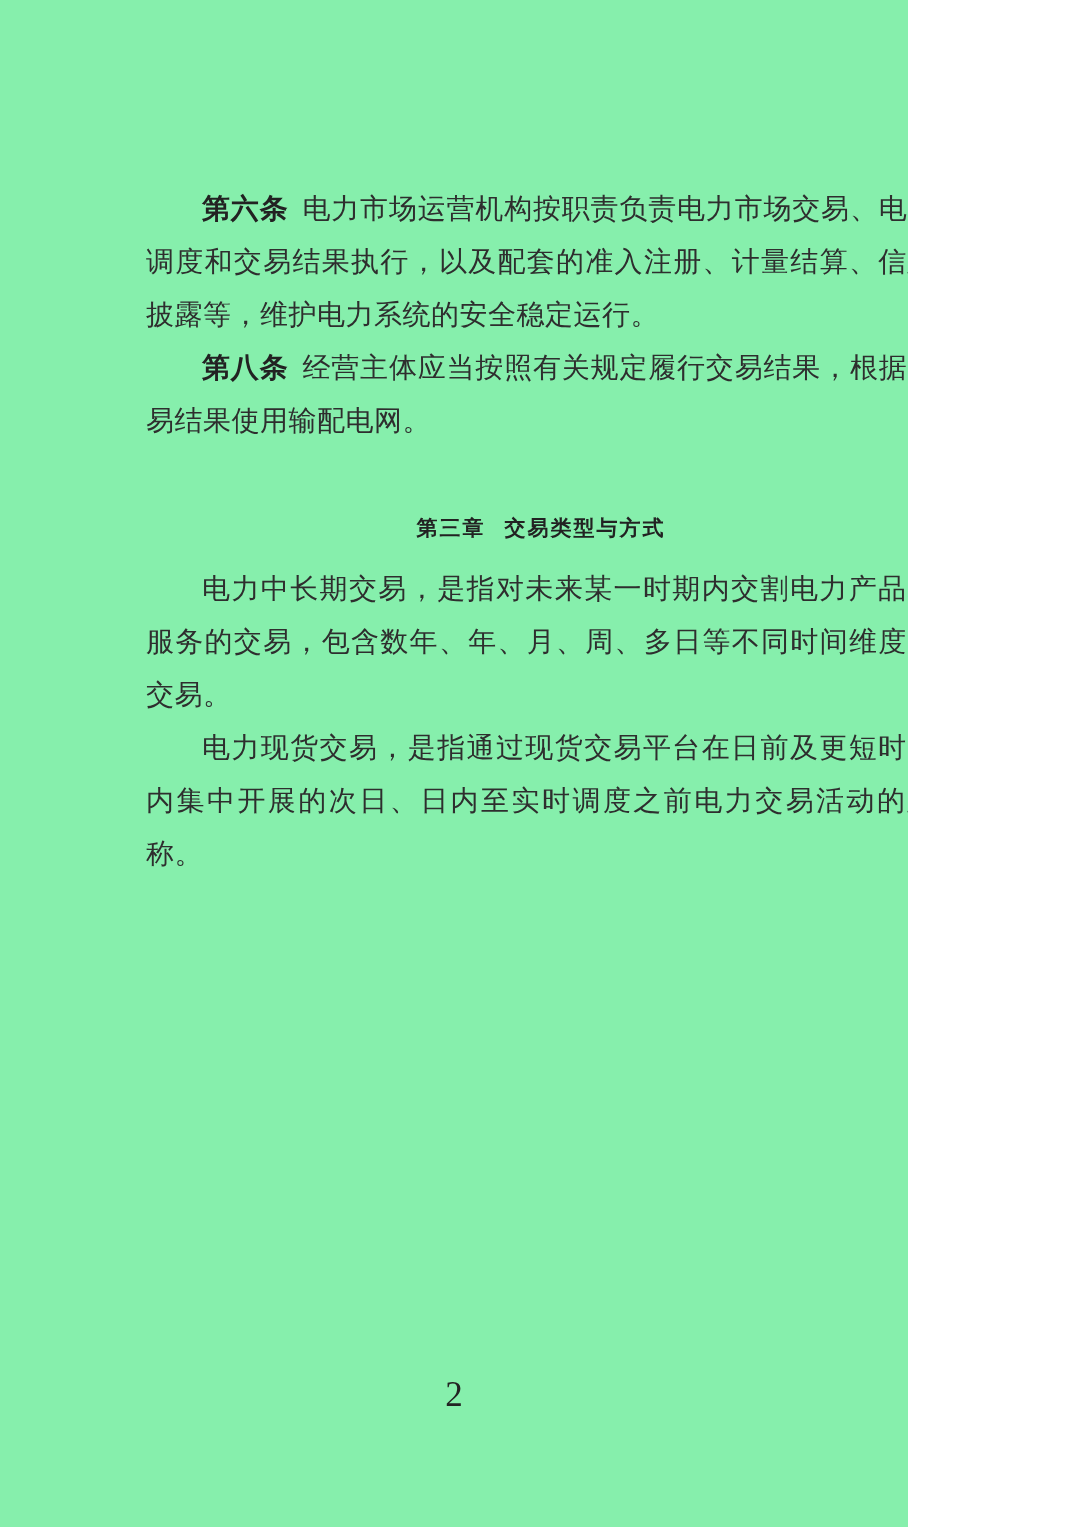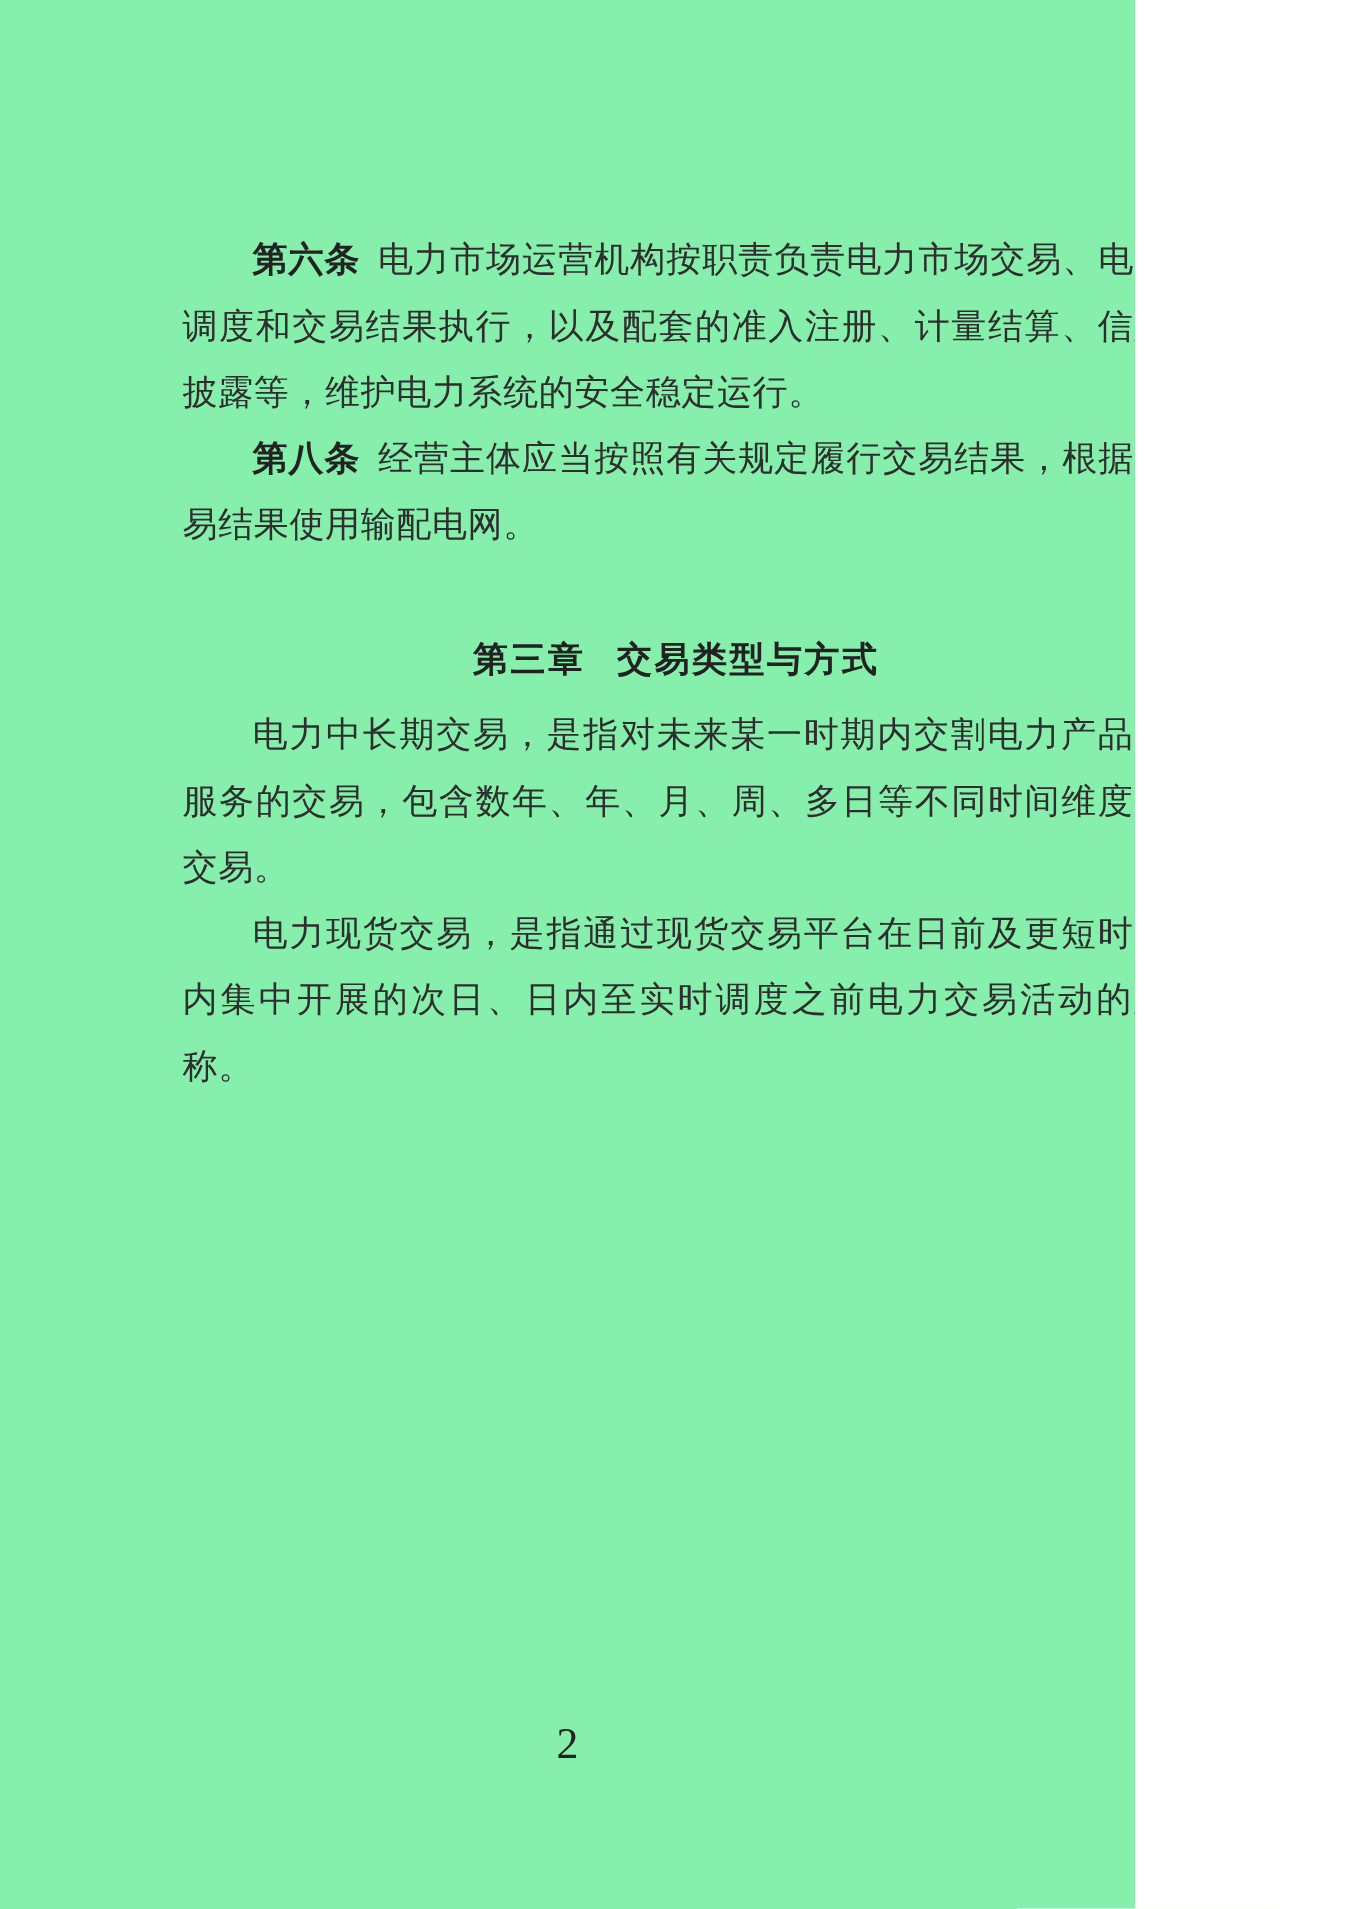--- a/index.html
+++ b/index.html
@@ -34,21 +34,21 @@
   .lead {
     font-weight: bold;
     color: #222222;
     margin-right: 14px;
   }
   .chapter {
     margin: 54px 0 8px 0;
     text-align: center;
     font-family: "Liberation Sans", "DejaVu Sans", sans-serif;
     font-weight: bold;
-    font-size: 28px;
+    font-size: 21px;
     line-height: 53px;
     color: #222222;
     letter-spacing: 2px;
     text-indent: 0;
   }
   .chapter .chapter-title {
     margin-left: 0.9em;
   }
   .page-number {
     position: absolute;

